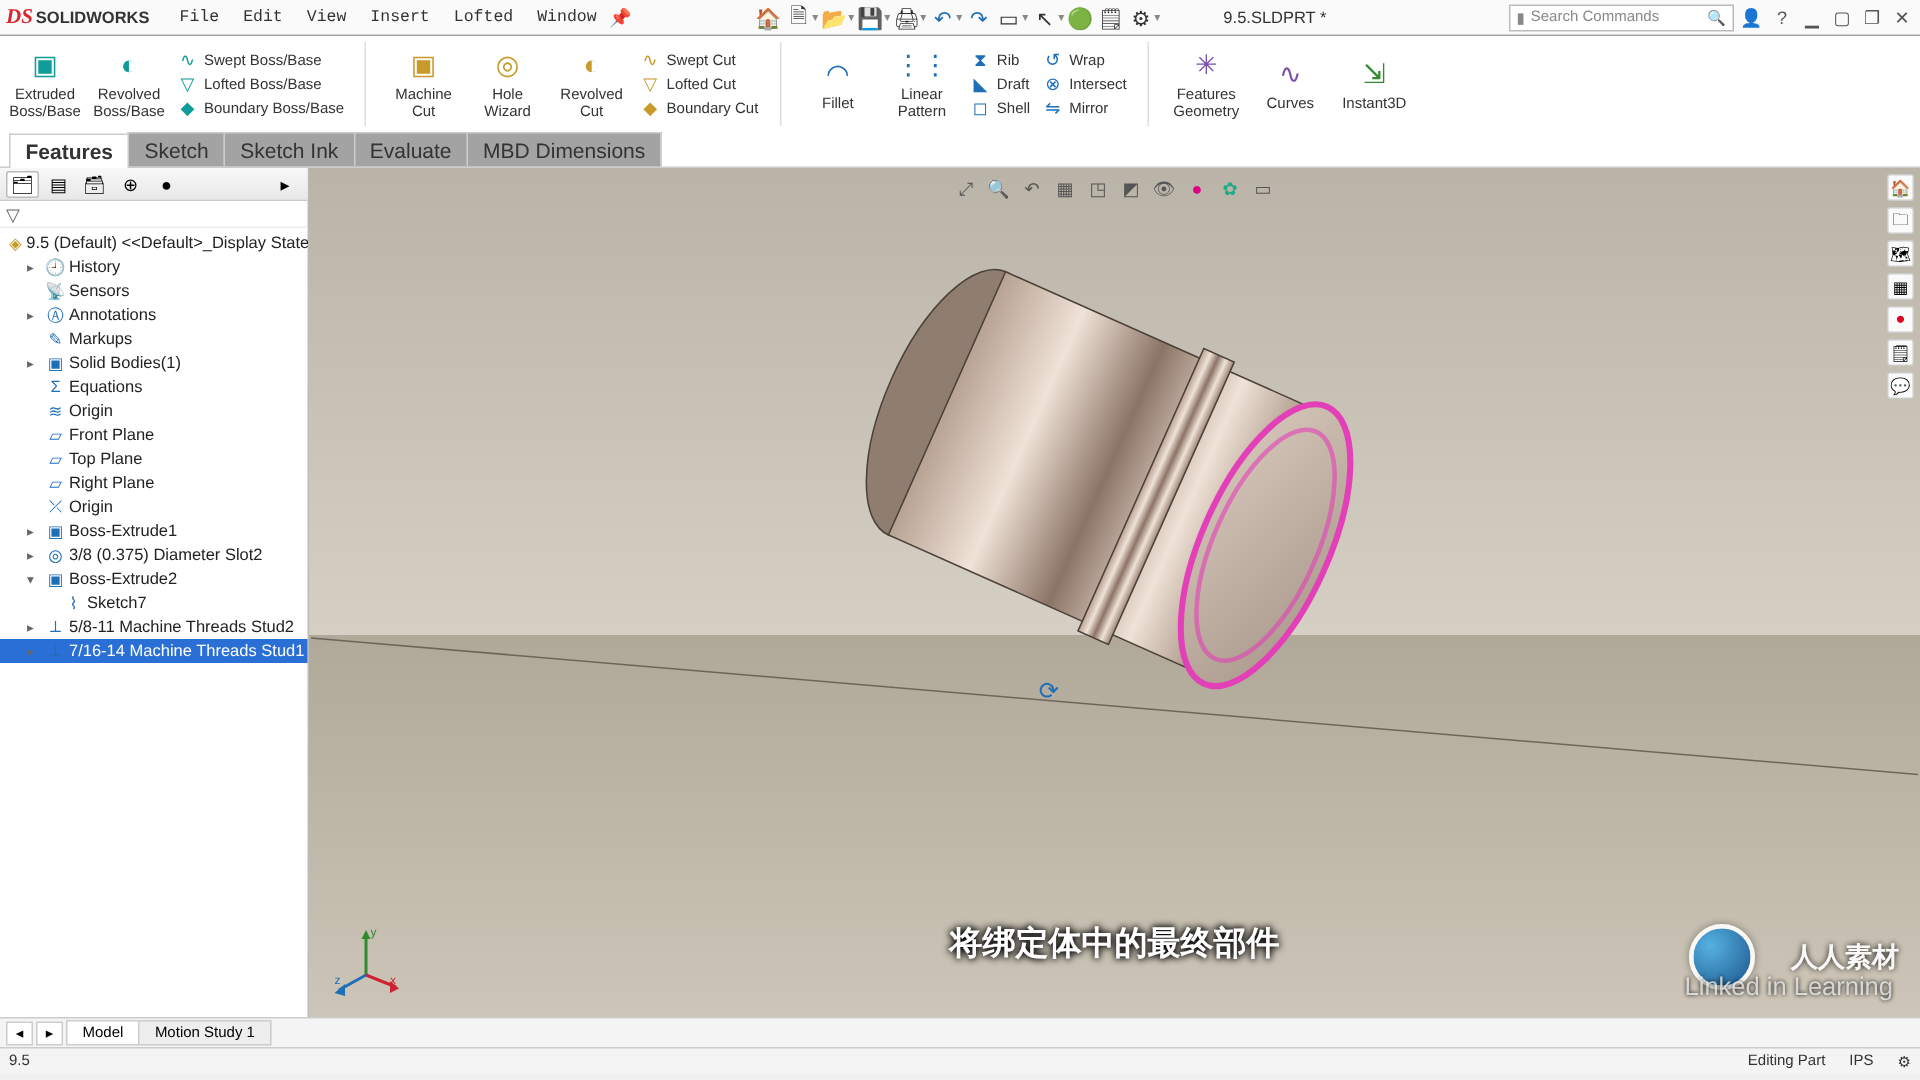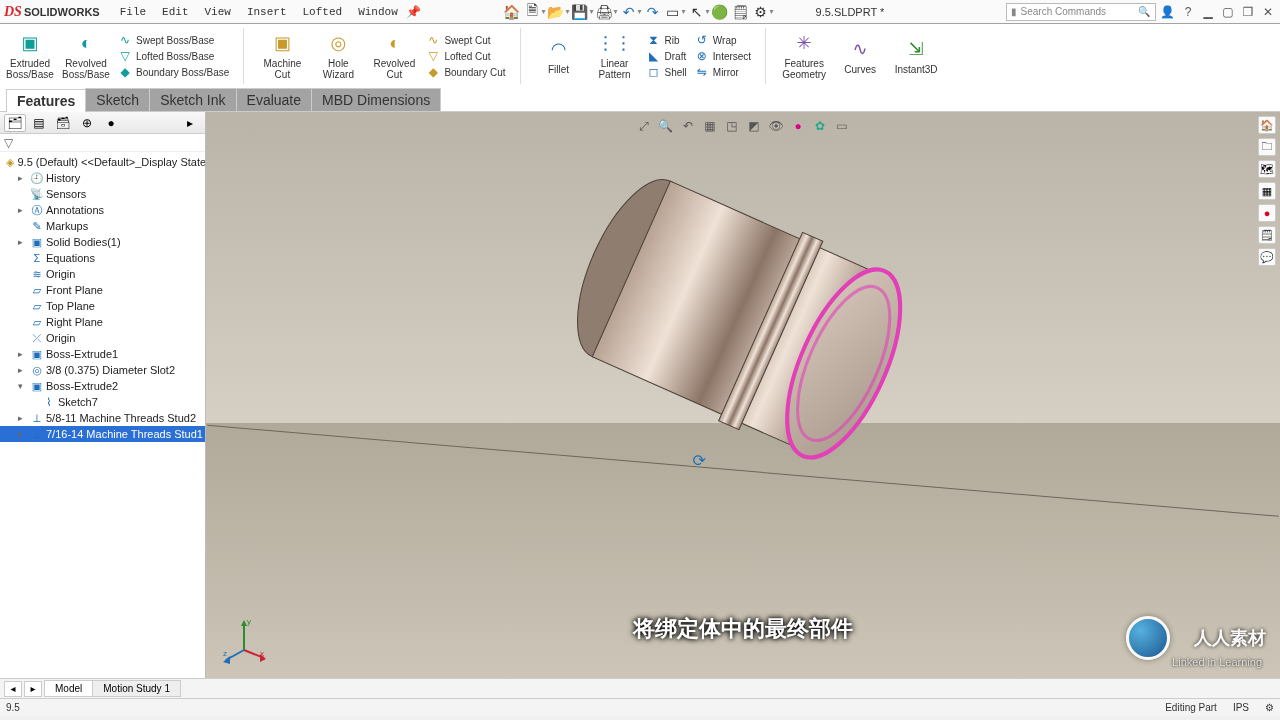--- a/index.html
+++ b/index.html
@@ -70,21 +70,21 @@
 .bt-tab.inactive { background: #eee; }
 
 
 .statusbar { height: 18px; background: #f4f4f4; border-top: 1px solid #ccc; display: flex; align-items: center; font-size: 10px; color: #333; padding: 0 6px; justify-content: space-between; }
 .statusbar .right { display: flex; gap: 16px; }
 
 
 .watermark-logo { position: absolute; right: 14px; bottom: 18px; display: flex; align-items: center; gap: 24px; opacity: 0.9; pointer-events: none; }
 .wm-circle { width: 44px; height: 44px; border-radius: 50%; background: radial-gradient(circle at 30% 30%, #4ab0e6, #0a4c8b); border: 3px solid #fff; box-shadow: 0 0 6px rgba(0,0,0,0.4); }
 .wm-text { font-size: 18px; color: #fff; text-shadow: 0 0 4px #000; font-family: "Microsoft YaHei", sans-serif; font-weight: bold; }
-.linkedin-wm { position: absolute; right: 18px; bottom: 10px; font-size: 11px; color: rgba(255,255,255,0.7); text-shadow: 0 0 3px #000; pointer-events: none; }
+.linkedin-wm { position: absolute; right: 18px; bottom: 10px; font-size: 17px; color: rgba(255,255,255,0.7); text-shadow: 0 0 3px #000; pointer-events: none; }
 
 
 .c-blue { color:#1f6fb8; } .c-teal{color:#0f9d9a;} .c-gold{color:#c79a2a;} .c-red{color:#c23; } .c-purple{color:#7a4fb0;} .c-green{color:#2e8b2e;}
 </style>
 </head>
 <body>
 
 <div class="menubar">
   <div class="logo">
     <span class="logo-mark">DS</span>

